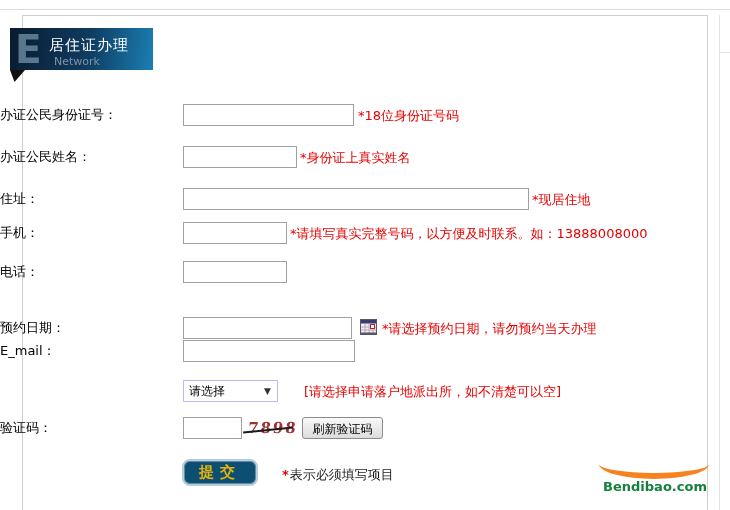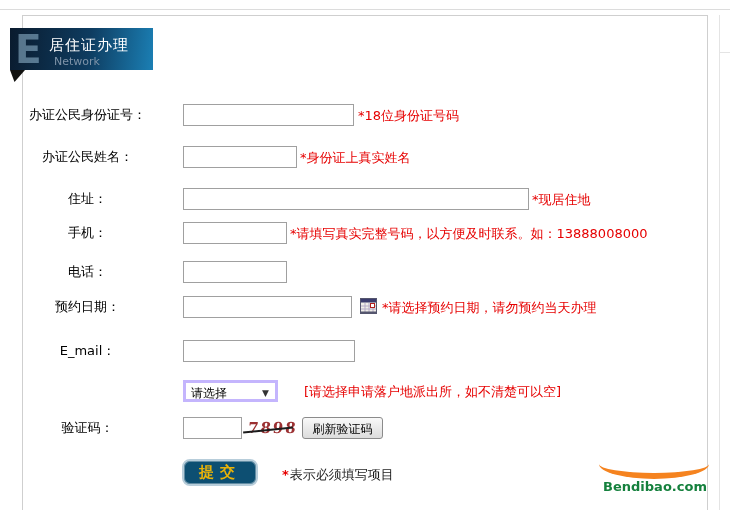--- a/index.html
+++ b/index.html
@@ -29,46 +29,46 @@
   }
   .banner .t{position:absolute;left:39px;top:8px;font-size:15px;font-weight:normal;color:#fff;letter-spacing:1px;white-space:nowrap;}
   .banner .n{position:absolute;left:44px;top:27px;font-size:11px;color:#7e93a8;}
   .fold{
     position:absolute;left:10px;top:70px;width:15px;height:12px;
     background:#11110f;clip-path:polygon(0 0,100% 0,30% 100%);
   }
 
   
   .row{position:absolute;left:0;height:24px;width:730px;}
-  .lbl{position:absolute;left:0;top:0;width:175px;text-align:center;
+  .lbl{position:absolute;left:0;top:0;width:175px;text-align:left;
        font-size:13px;line-height:22px;color:#000;white-space:nowrap;}
   .inp{
     position:absolute;top:0;height:20px;border:1px solid #a0a0a0;
     background:#fff;font-size:13px;padding:0 3px;box-sizing:content-box;
   }
   .note{position:absolute;top:3px;font-size:13px;line-height:17px;
         color:var(--note-red,#e60000);white-space:nowrap;}
   .r1{top:104px}.r2{top:146px}.r3{top:188px}.r4{top:222px}
-  .r5{top:261px}.r6{top:296px}.r7{top:340px}.r8{top:380px}.r9{top:417px}
+  .r5{top:261px}.r6{top:317px}.r7{top:340px}.r8{top:380px}.r9{top:417px}
 
   .w1{left:183px;width:163px;}
   .w2{left:183px;width:106px;}
   .w3{left:183px;width:338px;}
   .w4{left:183px;width:96px;}
   .w6{left:183px;width:161px;}
   .w7{left:183px;width:164px;}
   .w9{left:183px;width:51px;}
 
   .n1{left:358px}.n2{left:300px}.n3{left:532px}.n4{left:290px}
   .n6{left:382px}.n8{left:304px}
 
   
   .sel{
     position:absolute;left:183px;top:0;width:95px;height:22px;
-    border:3px solid #c4b5fd;background:#fff;font-size:12px;
+    border:1px solid #c4b5fd;background:#fff;font-size:12px;
     line-height:20px;padding-left:5px;box-sizing:border-box;cursor:default;
   }
   .sel .arrow{position:absolute;right:6px;top:0;font-size:9px;line-height:20px;color:#333;}
 
   
   .cal{position:absolute;left:360px;top:2px;width:17px;height:16px;}
 
   
   .captcha{
     position:absolute;left:248px;top:2px;font-size:15px;font-weight:bold;

